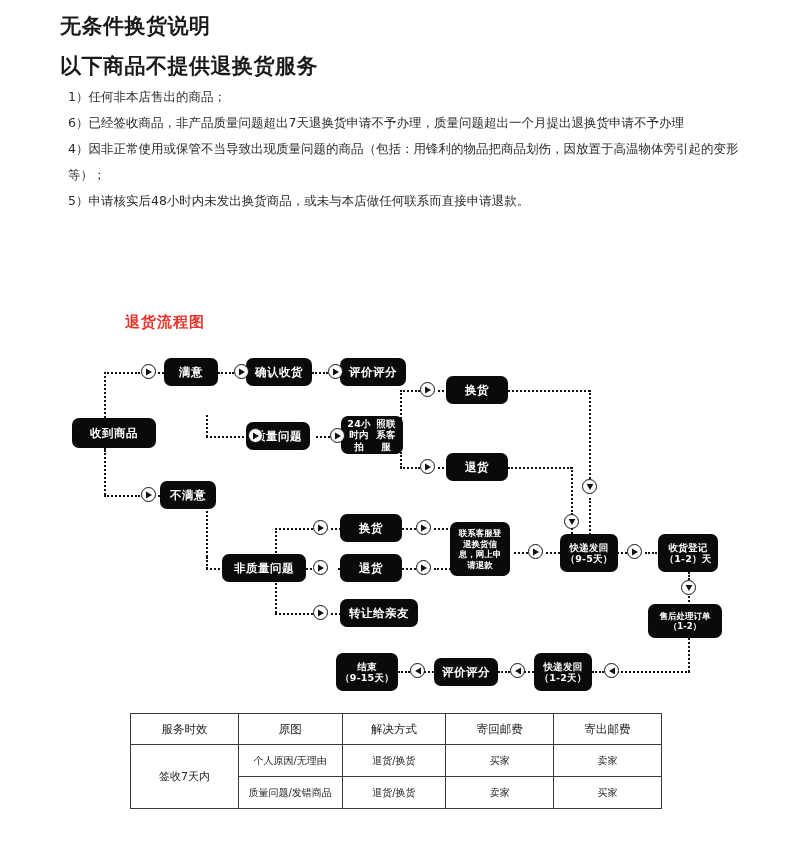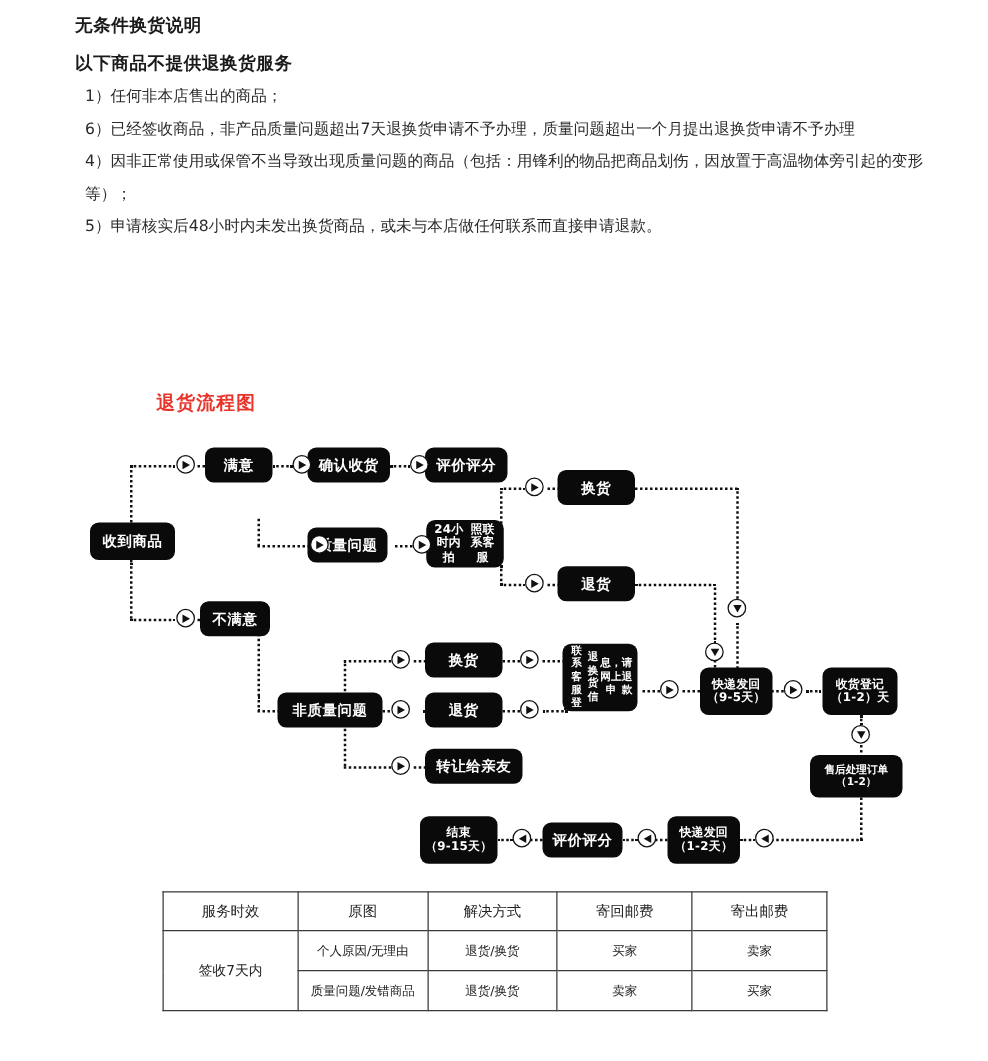--- a/index.html
+++ b/index.html
@@ -23,21 +23,21 @@
     top: 0;
     width: 700px;
   }
   .para {
     font-size: 12.5px;
     line-height: 26px;
     color: #2b2b2b;
     letter-spacing: 0.2px;
   }
   .heading {
-    font-size: 14px;
+    font-size: 21px;
     font-weight: bold;
     color: #1a1a1a;
     margin-top: 12px;
     margin-bottom: 4px;
     letter-spacing: 0.5px;
   }
   .listitem {
     font-size: 12.5px;
     line-height: 26px;
     color: #2b2b2b;
@@ -214,21 +214,21 @@
 
   <div class="vline" style="left:688px; top:298px; height:34px;"></div>
   <div class="hline" style="left:614px; top:331px; width:76px;"></div>
   <div class="hline" style="left:592px; top:331px; width:12px;"></div>
 
   <div class="hline" style="left:520px; top:331px; width:14px;"></div>
   <div class="hline" style="left:498px; top:331px; width:12px;"></div>
   <div class="hline" style="left:420px; top:331px; width:14px;"></div>
   <div class="hline" style="left:398px; top:331px; width:12px;"></div>
 
-  <div class="node" style="left:72px; top:78px; width:68px; height:30px;">收到商品</div>
+  <div class="node" style="left:72px; top:78px; width:84px; height:30px;">收到商品</div>
 
   <div class="node" style="left:164px; top:18px; width:54px; height:28px;">满意</div>
 
   <div class="node" style="left:246px; top:18px; width:66px; height:28px;">确认收货</div>
 
   <div class="node" style="left:340px; top:18px; width:66px; height:28px;">评价评分</div>
 
   <div class="node" style="left:160px; top:141px; width:56px; height:28px;">不满意</div>
 
   <div class="node" style="left:246px; top:82px; width:64px; height:28px;">质量问题</div>
@@ -243,21 +243,21 @@
   <div class="node" style="left:446px; top:113px; width:62px; height:28px;">退货</div>
 
   <div class="node" style="left:222px; top:214px; width:84px; height:28px;">非质量问题</div>
 
   <div class="node" style="left:340px; top:174px; width:62px; height:28px;">换货</div>
 
   <div class="node" style="left:340px; top:214px; width:62px; height:28px;">退货</div>
 
   <div class="node" style="left:340px; top:259px; width:78px; height:28px;">转让给亲友</div>
 
-  <div class="node tiny" style="left:450px; top:175px; width:60px; height:54px; ">
+  <div class="node tiny" style="left:450px; top:182px; width:60px; height:54px; flex-direction:column;">
     <span>联系客服登</span>
     <span>退换货信</span>
     <span>息，网上申</span>
     <span>请退款</span>
   </div>
 
   <div class="node small" style="left:560px; top:194px; width:58px; height:38px; flex-direction:column;">
     <span>快递发回</span>
     <span>（9-5天）</span>
   </div>

